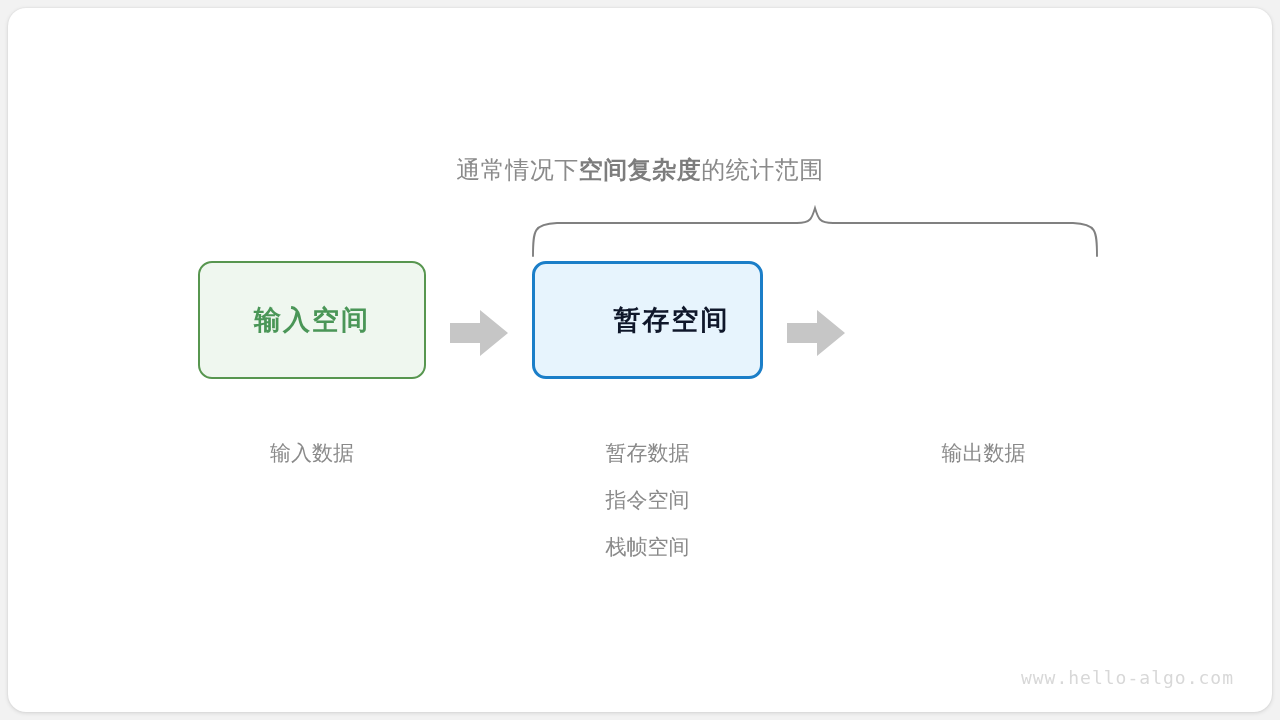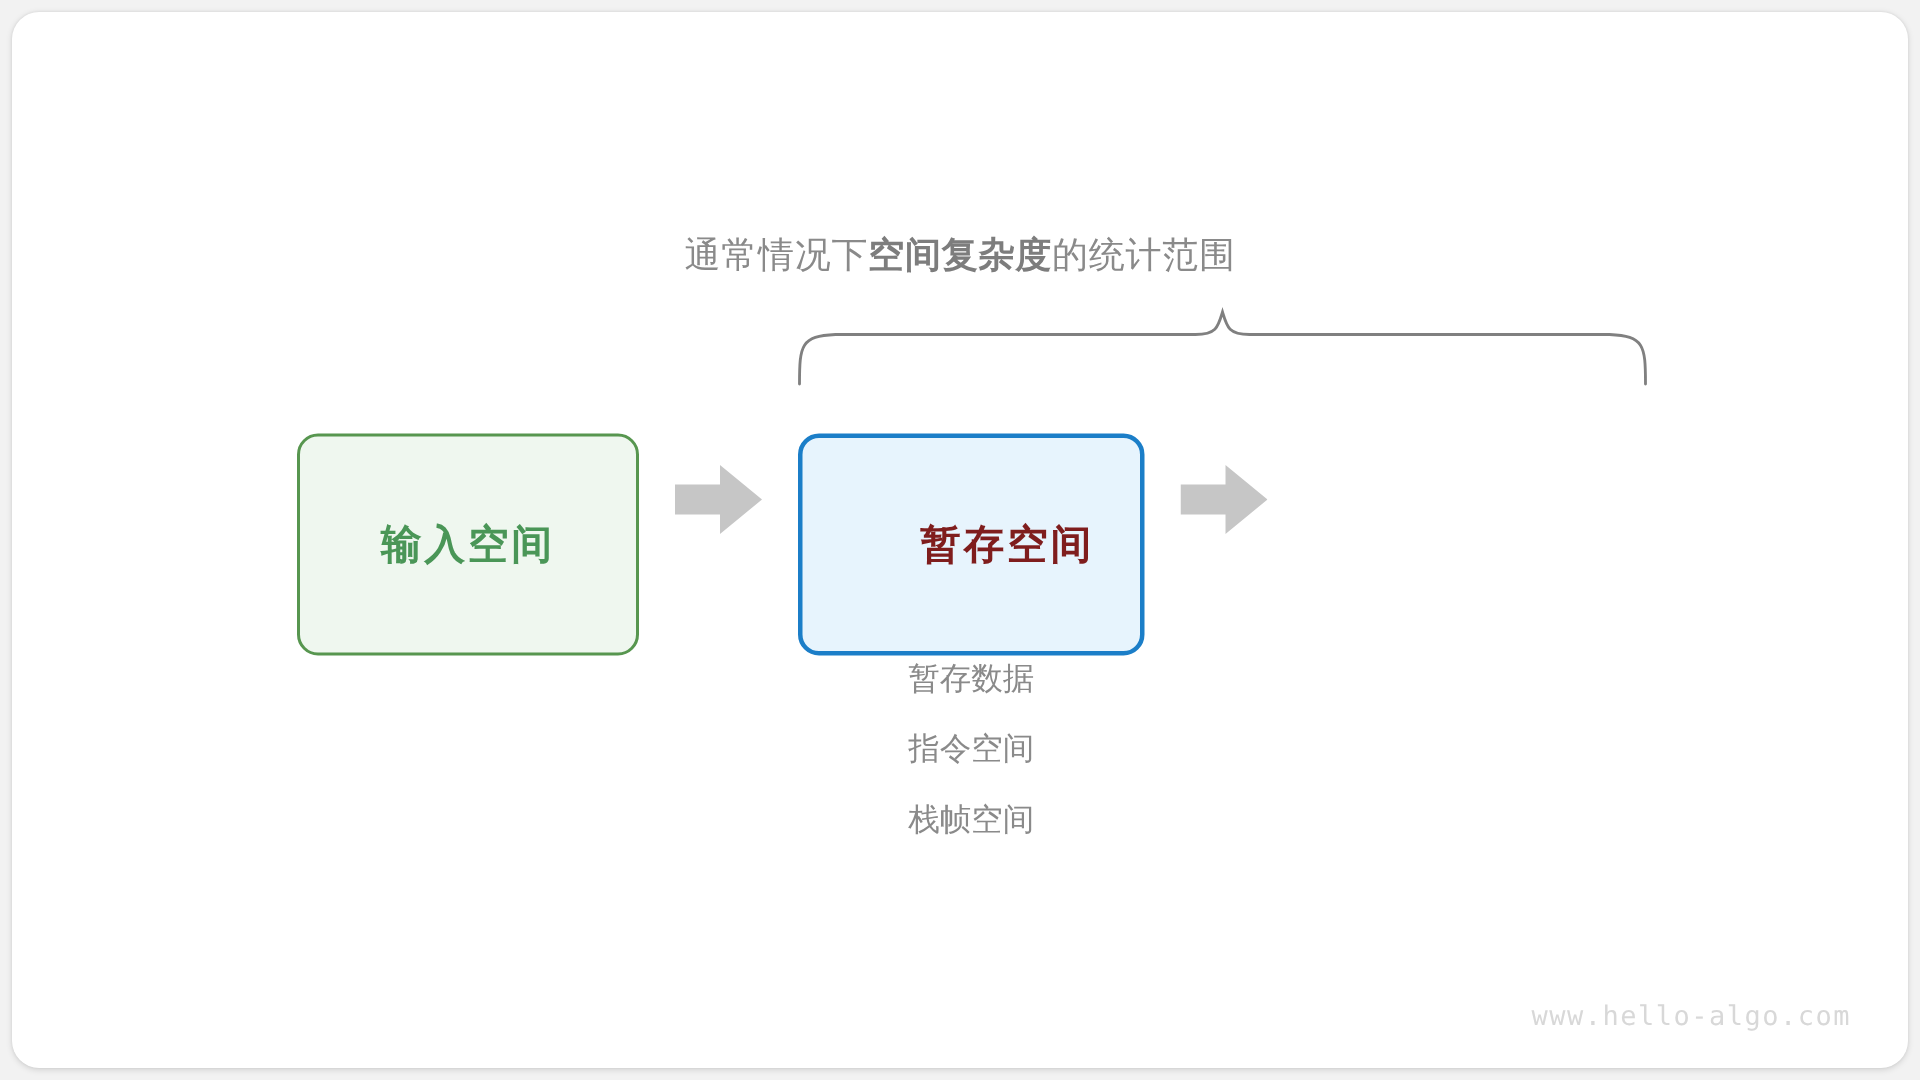--- a/index.html
+++ b/index.html
@@ -53,22 +53,22 @@
     position: absolute;
     left: 515px;
     top: 196px;
     width: 584px;
     height: 54px;
   }
 
   
   .node {
     position: absolute;
-    top: 281px;
-    height: 148px;
+    top: 253px;
+    height: 118px;
     border-radius: 14px;
     border-width: 2px;
     border-style: solid;
     box-sizing: border-box;
     display: flex;
     align-items: center;
     justify-content: center;
     text-align: right;
   }
   .node-label {
@@ -85,21 +85,21 @@
   }
   #node-input .node-label { color: #4a9657; }
 
   #node-temp {
     left: 524px;
     width: 231px;
     background: #e7f4fd;
     border-color: #1b7ec8;
     border-width: 3px;
   }
-  #node-temp .node-label { color: #7f1d1d; margin-left: 48px; }
+  #node-temp .node-label { color: #0f172a; margin-left: 48px; }
 
   #node-output {
     left: 861px;
     width: 229px;
     background: #edf6f4;
     border-color: #35837c;
   }
   #node-output .node-label { color: #35837c; }
 
   
@@ -166,24 +166,30 @@
 
     <div class="node" id="node-temp">
       <span class="node-label">暂存空间</span>
     </div>
 
     <svg class="arrow" id="arrow-2" viewBox="0 0 58 46" xmlns="http://www.w3.org/2000/svg">
       <path d="M 0 13 L 30 13 L 30 0 L 58 23 L 30 46 L 30 33 L 0 33 Z" fill="#c6c6c6"></path>
     </svg>
 
 
+    <div class="caption-col" id="caption-input">
+      <div>输入数据</div>
+    </div>
 
     <div class="caption-col" id="caption-temp">
       <div>暂存数据</div>
       <div>指令空间</div>
       <div>栈帧空间</div>
     </div>
 
+    <div class="caption-col" id="caption-output">
+      <div>输出数据</div>
+    </div>
 
     <div id="watermark">www.hello-algo.com</div>
 
   </div>
 </div>
 
 </body></html>

